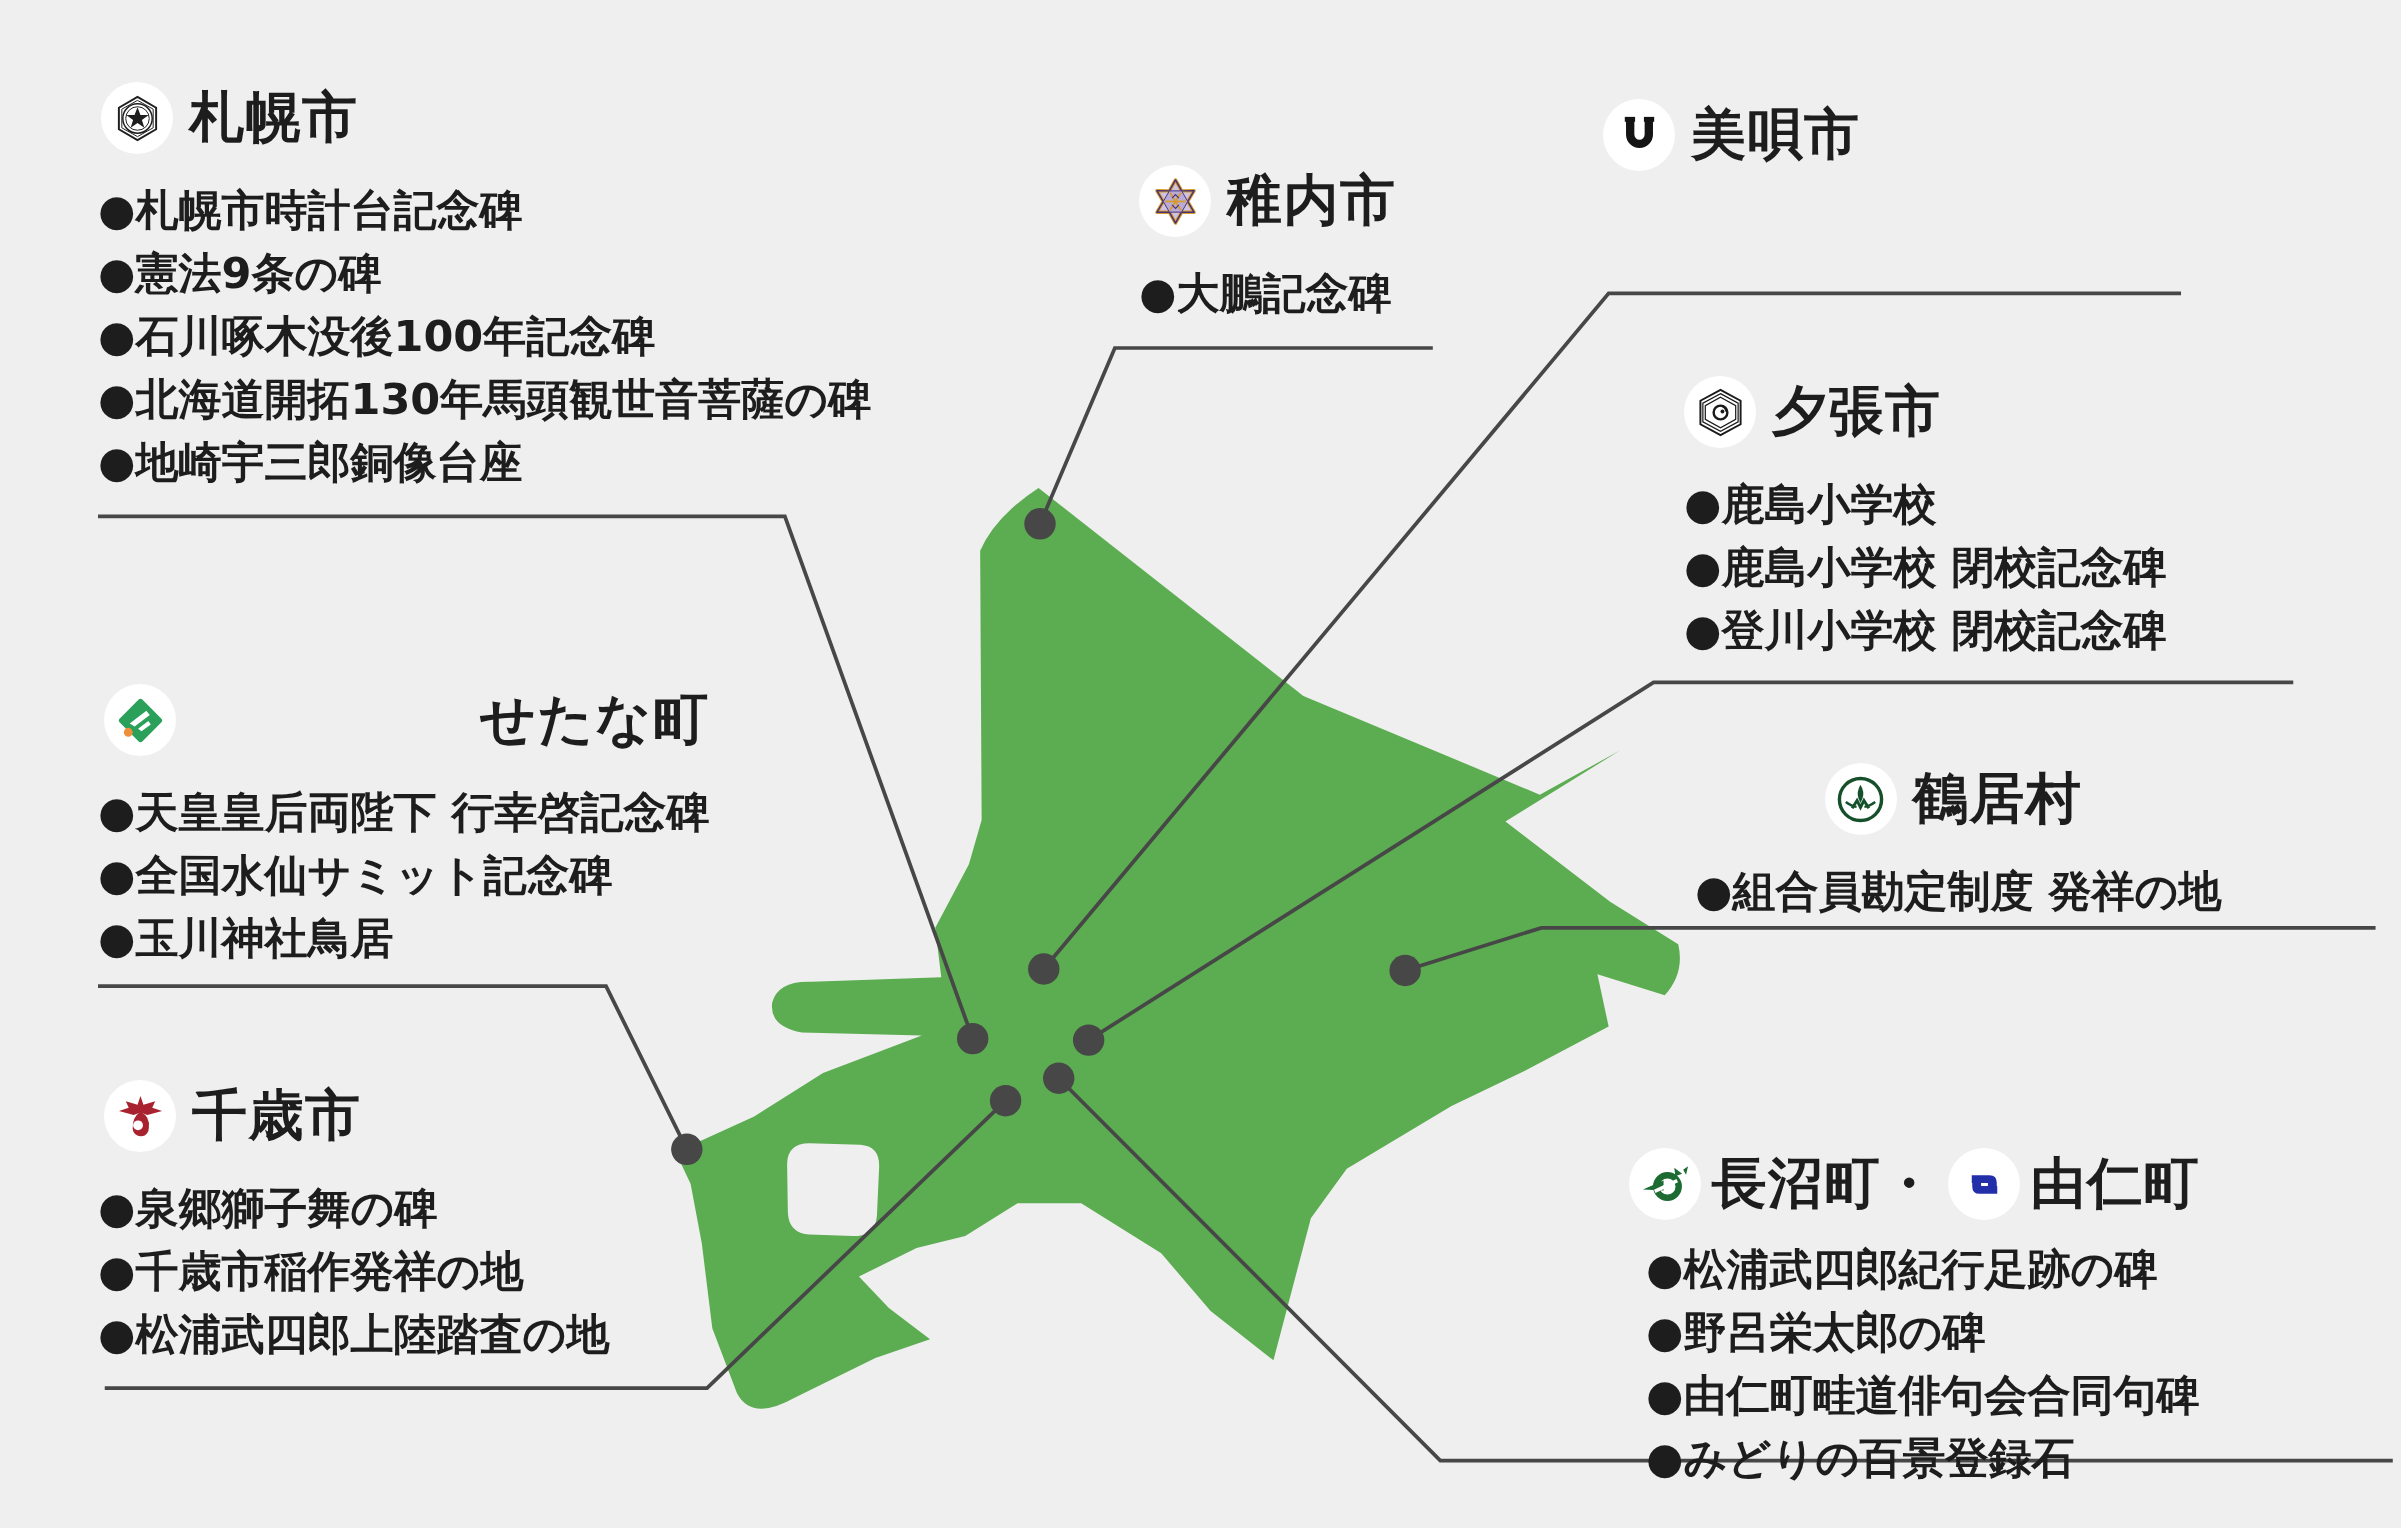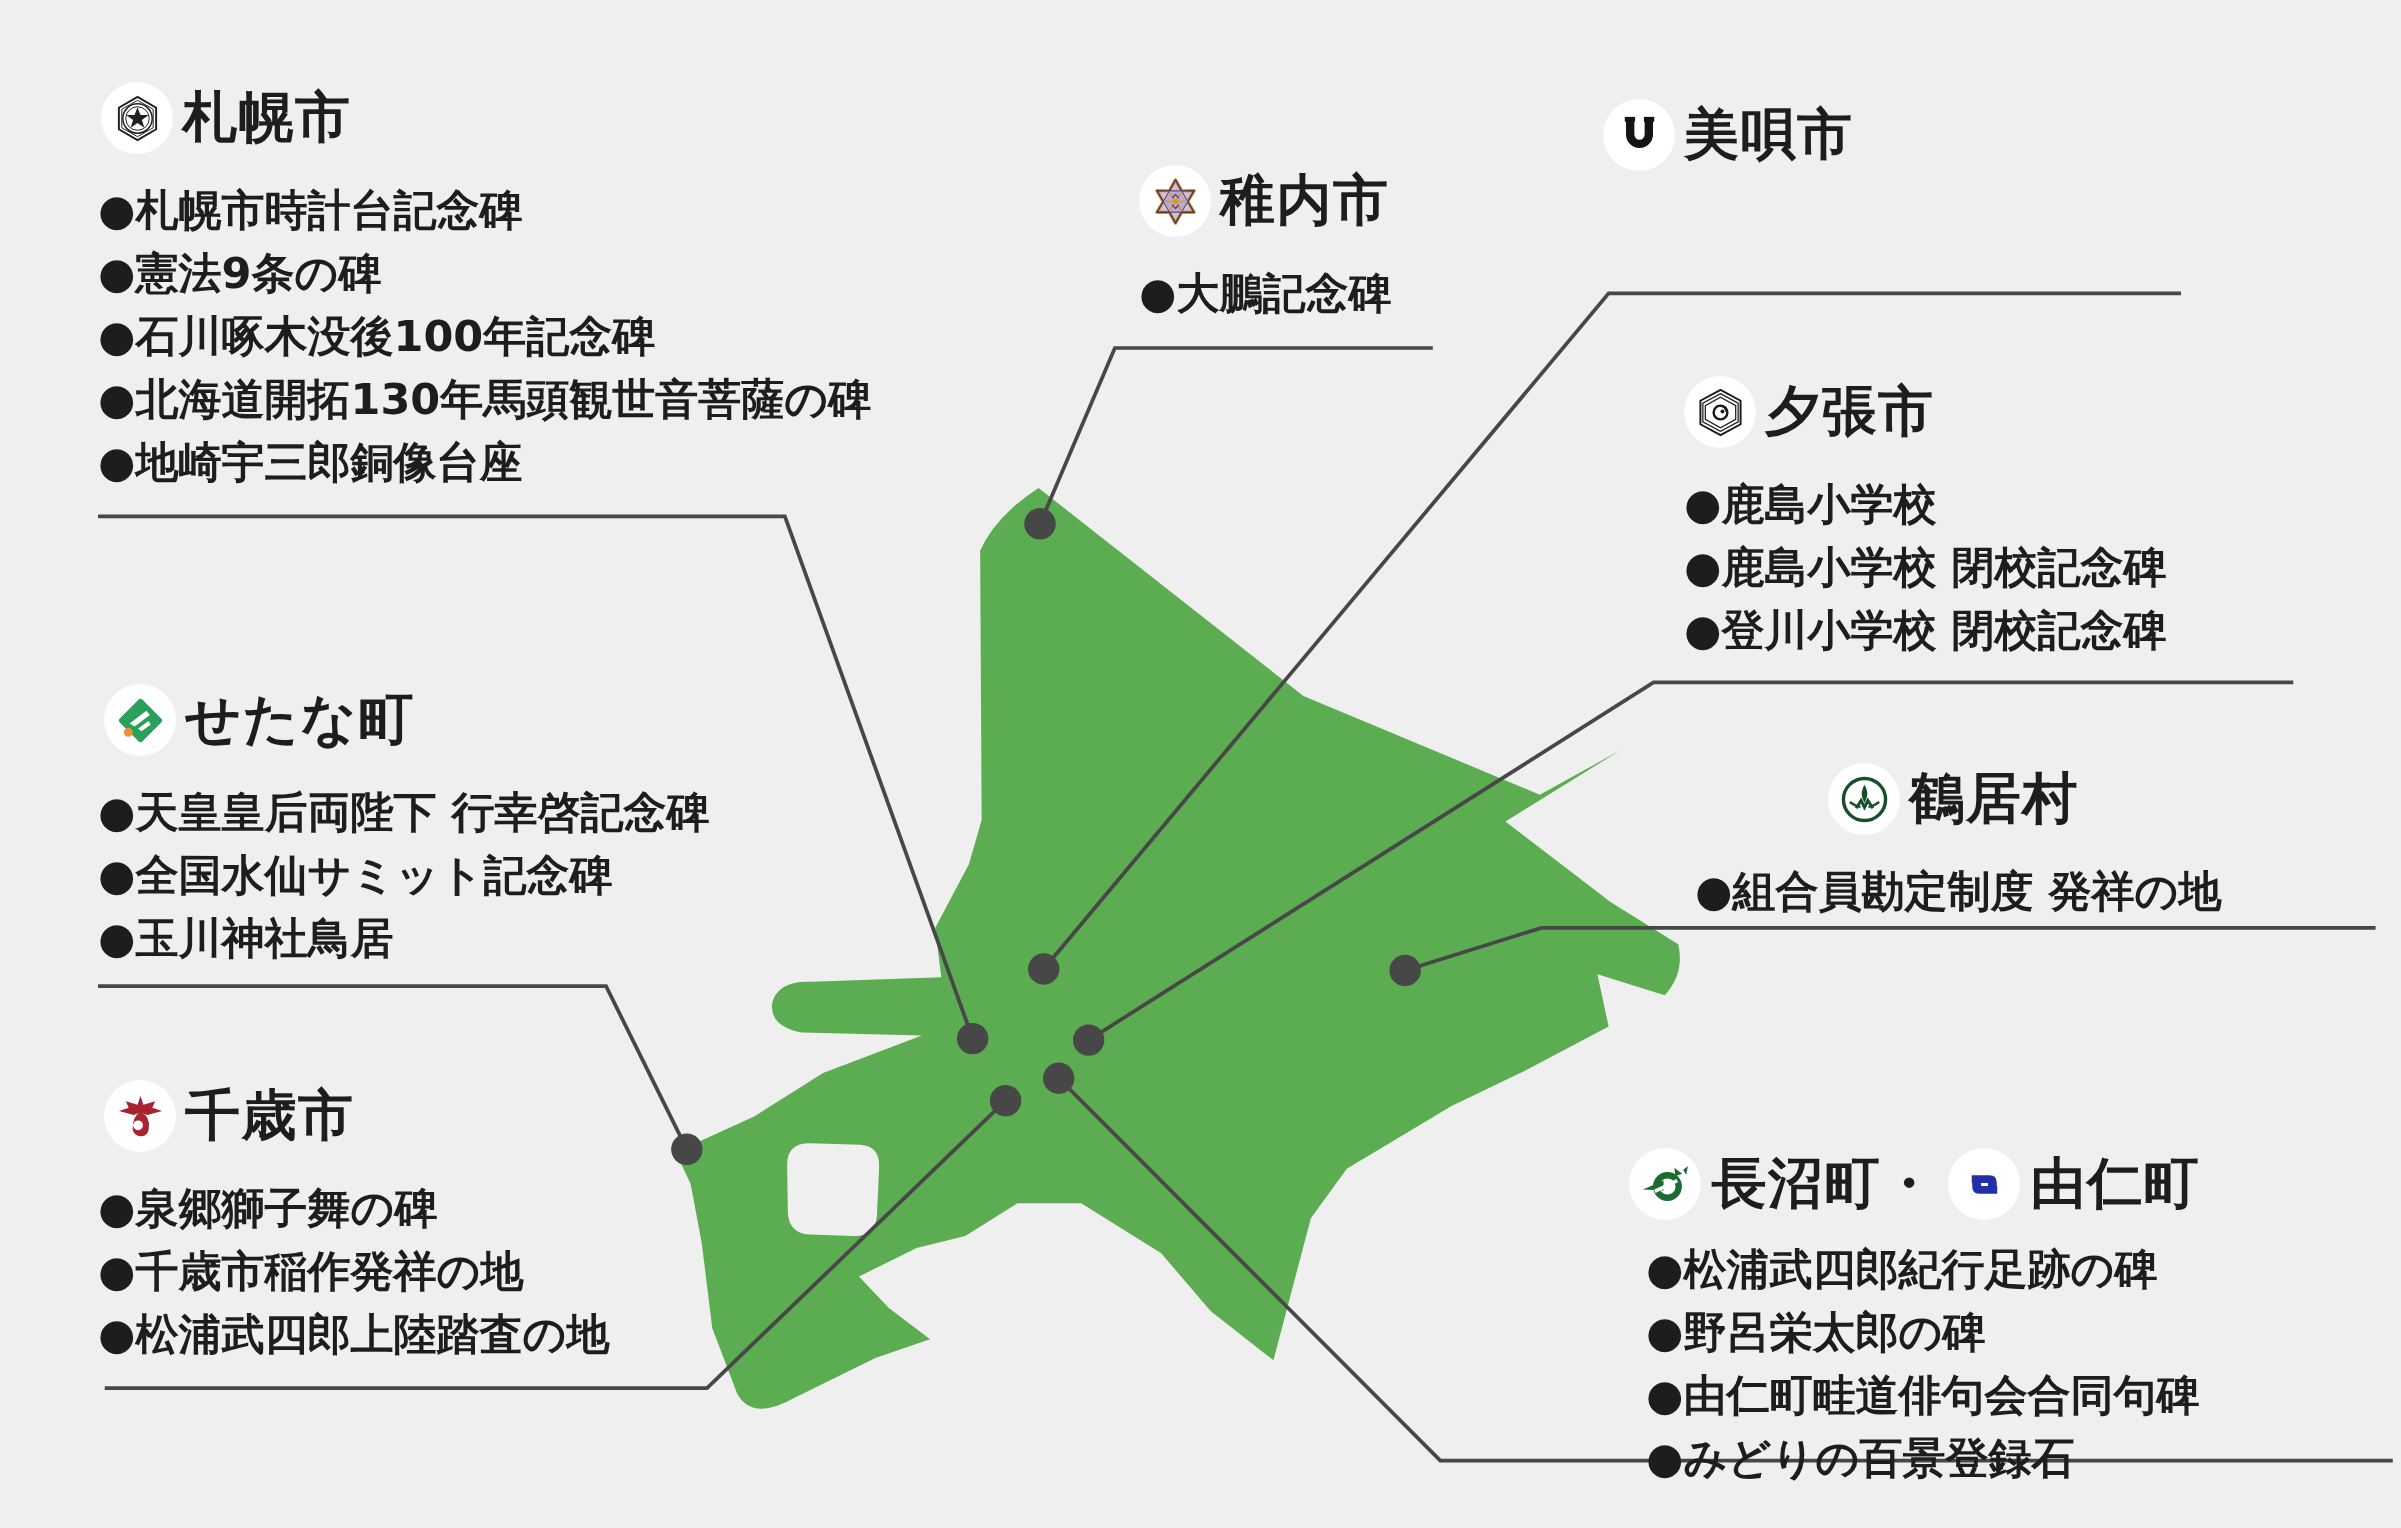--- a/index.html
+++ b/index.html
@@ -4,21 +4,21 @@
 <style>
   html,body{margin:0;padding:0;}
   body{
     width:2401px;height:1528px;position:relative;overflow:hidden;
     background:#efefef;
     font-family:"DejaVu Sans","Liberation Sans",sans-serif;
   }
   #scene{position:absolute;inset:0;}
   .map-layer{position:absolute;left:0;top:0;z-index:0;}
   .block{position:absolute;z-index:2;color:#1d1d1d;}
-  .title-row{display:flex;align-items:center;gap:9px;height:72px;}
+  .title-row{display:flex;align-items:center;gap:16px;height:72px;}
   .emblem{width:72px;height:72px;border-radius:50%;background:#ffffff;
     display:flex;align-items:center;justify-content:center;flex:0 0 72px;}
   .emblem svg{width:49px;height:49px;display:block;}
   .title{font-size:55px;font-weight:700;letter-spacing:1.5px;white-space:nowrap;}
   .items{list-style:none;margin:25.4px 0 0 0;padding:0;
     font-size:43px;font-weight:600;line-height:63px;white-space:nowrap;}
 </style>
 </head>
 <body>
 
@@ -151,21 +151,21 @@
         </svg>
       </span>
       <span class="title">鶴居村</span>
     </div>
     <ul class="items">
       <li>●組合員勘定制度 発祥の地</li>
     </ul>
   </section>
 
   <section class="block" style="left:98px;top:684px;">
-    <div class="title-row" style="margin-left:6px;">
+    <div class="title-row" style="margin-left:6px;justify-content:space-between;">
       <span class="emblem">
         <svg viewBox="0 0 100 100">
           <path d="M50 12 L88 50 L50 88 L12 50 Z" fill="#2aa05a" stroke="#2aa05a" stroke-width="12" stroke-linejoin="round"></path>
           <path d="M28 56 L62 30 L69 39 L38 62 Z" fill="#ffffff"></path>
           <path d="M45 67 L66 51 L71 58 L52 72 Z" fill="#ffffff"></path>
           <circle cx="25" cy="74" r="9" fill="#ef8f3a"></circle>
         </svg>
       </span>
       <span class="title">せたな町</span>
     </div>

